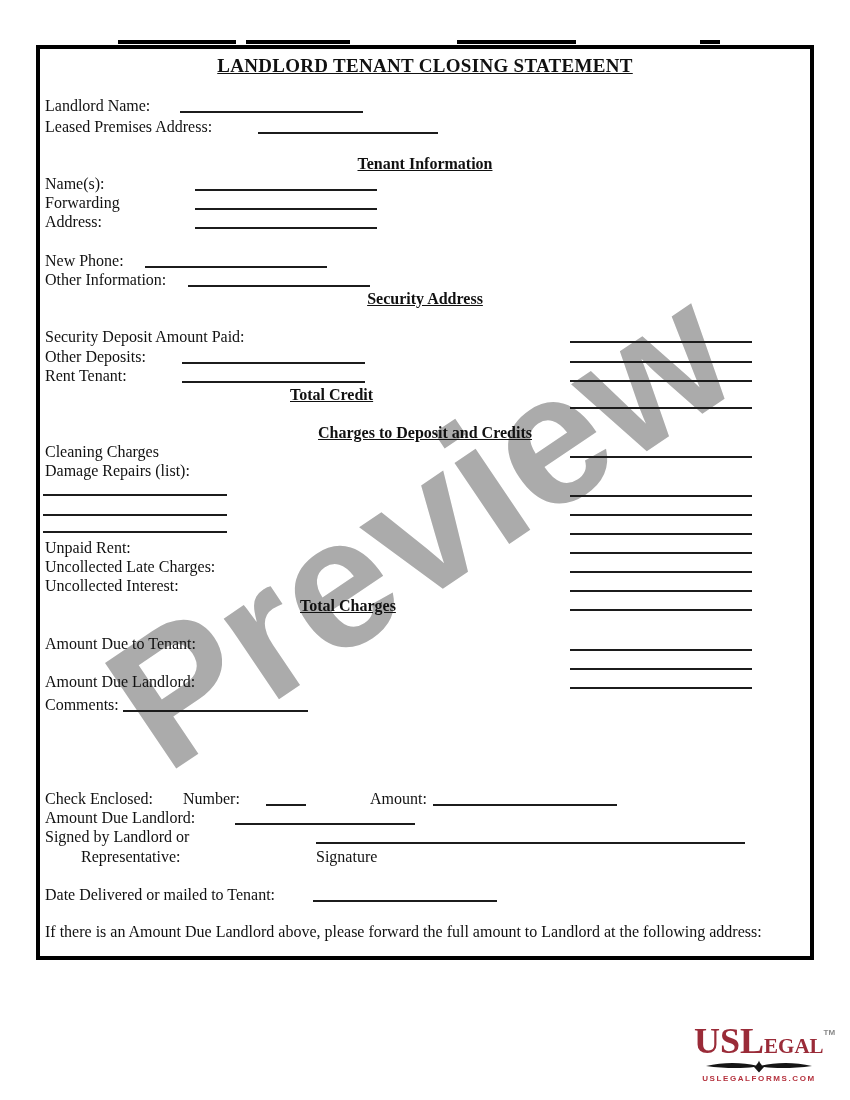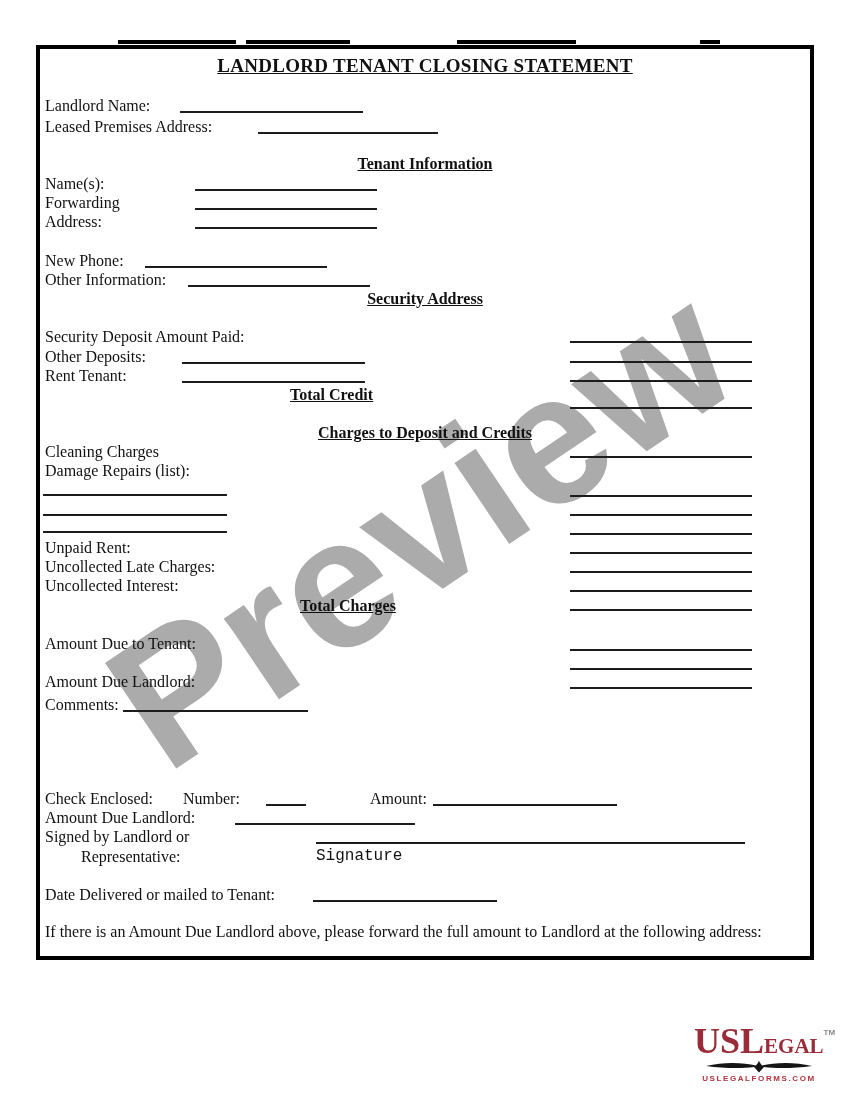--- a/index.html
+++ b/index.html
@@ -119,21 +119,21 @@
   <div class="lbl" style="left:45px;top:789px;">Check Enclosed:</div>
   <div class="lbl" style="left:183px;top:789px;">Number:</div>
   <div class="line" style="left:266px;top:804px;width:40px;"></div>
   <div class="lbl" style="left:370px;top:789px;">Amount:</div>
   <div class="line" style="left:433px;top:804px;width:184px;"></div>
   <div class="lbl" style="left:45px;top:808px;">Amount Due Landlord:</div>
   <div class="line" style="left:235px;top:823px;width:180px;"></div>
   <div class="lbl" style="left:45px;top:827px;">Signed by Landlord or</div>
   <div class="line" style="left:316px;top:842px;width:429px;"></div>
   <div class="lbl" style="left:45px;top:847px;margin-left:36px;">Representative:</div>
-  <div class="lbl" style="left:316px;top:847px;font-family:Liberation Mono, monospace;">Signature</div>
+  <div class="lbl" style="left:316px;top:847px;">Signature</div>
 
   <div class="lbl" style="left:45px;top:885px;">Date Delivered or mailed to Tenant:</div>
   <div class="line" style="left:313px;top:900px;width:184px;"></div>
 
   <div class="lbl" style="left:45px;top:922px;">If there is an Amount Due Landlord above, please forward the full amount to Landlord at the following address:</div>
 
   <div class="logo">
     <div class="logo-name" style="color: rgb(154, 43, 56);">
       <span class="big">US</span><span class="big">L</span><span class="small">EGAL</span><sup>TM</sup>
     </div>

